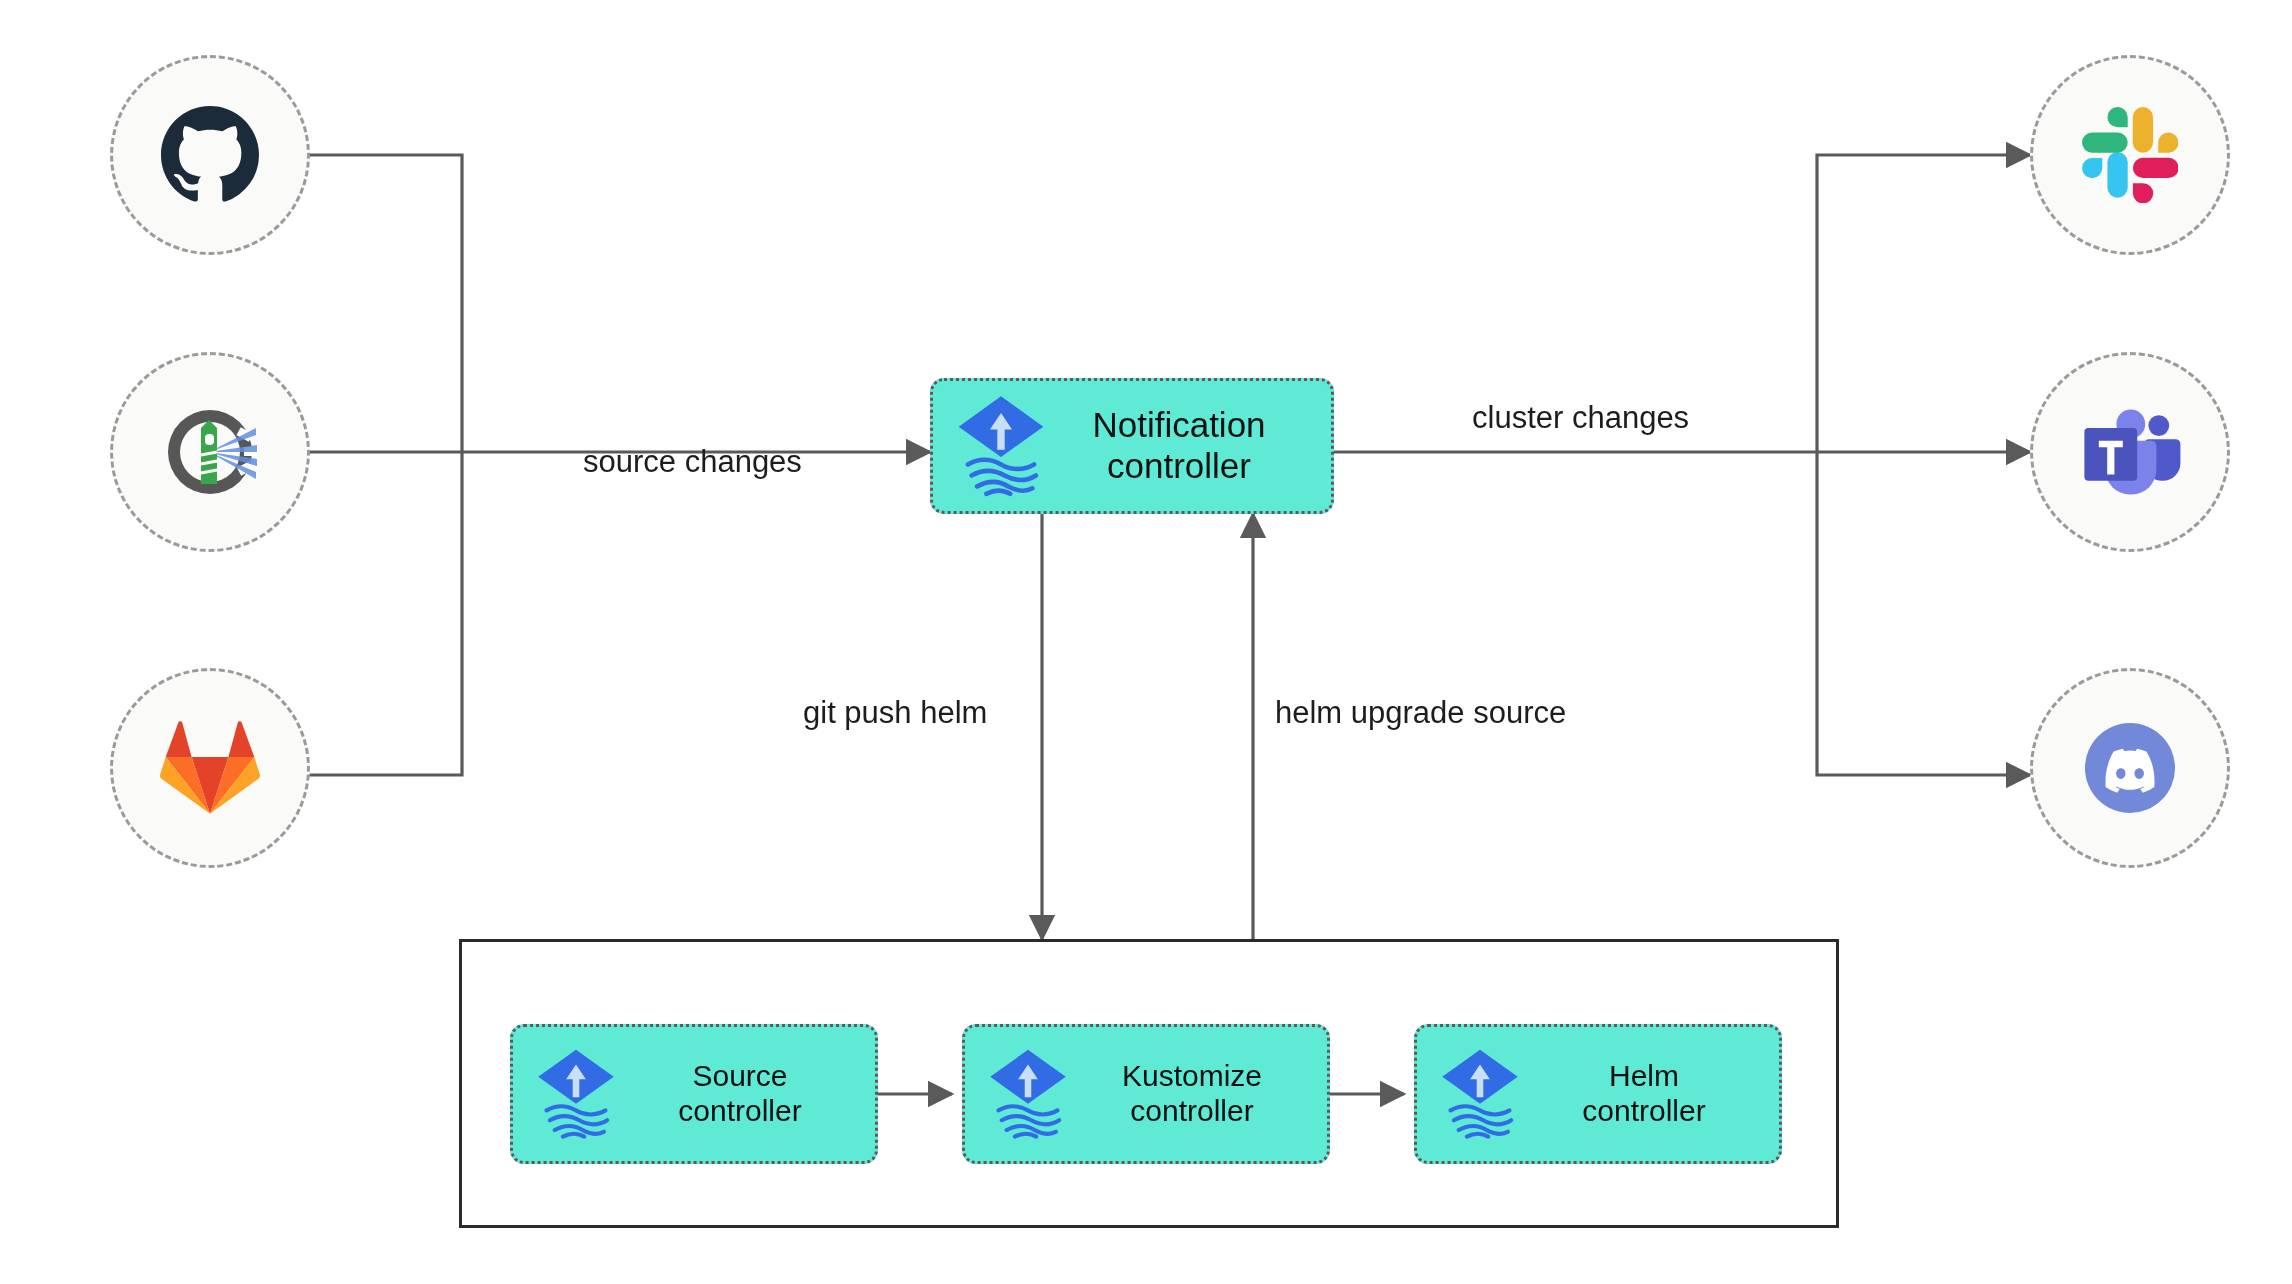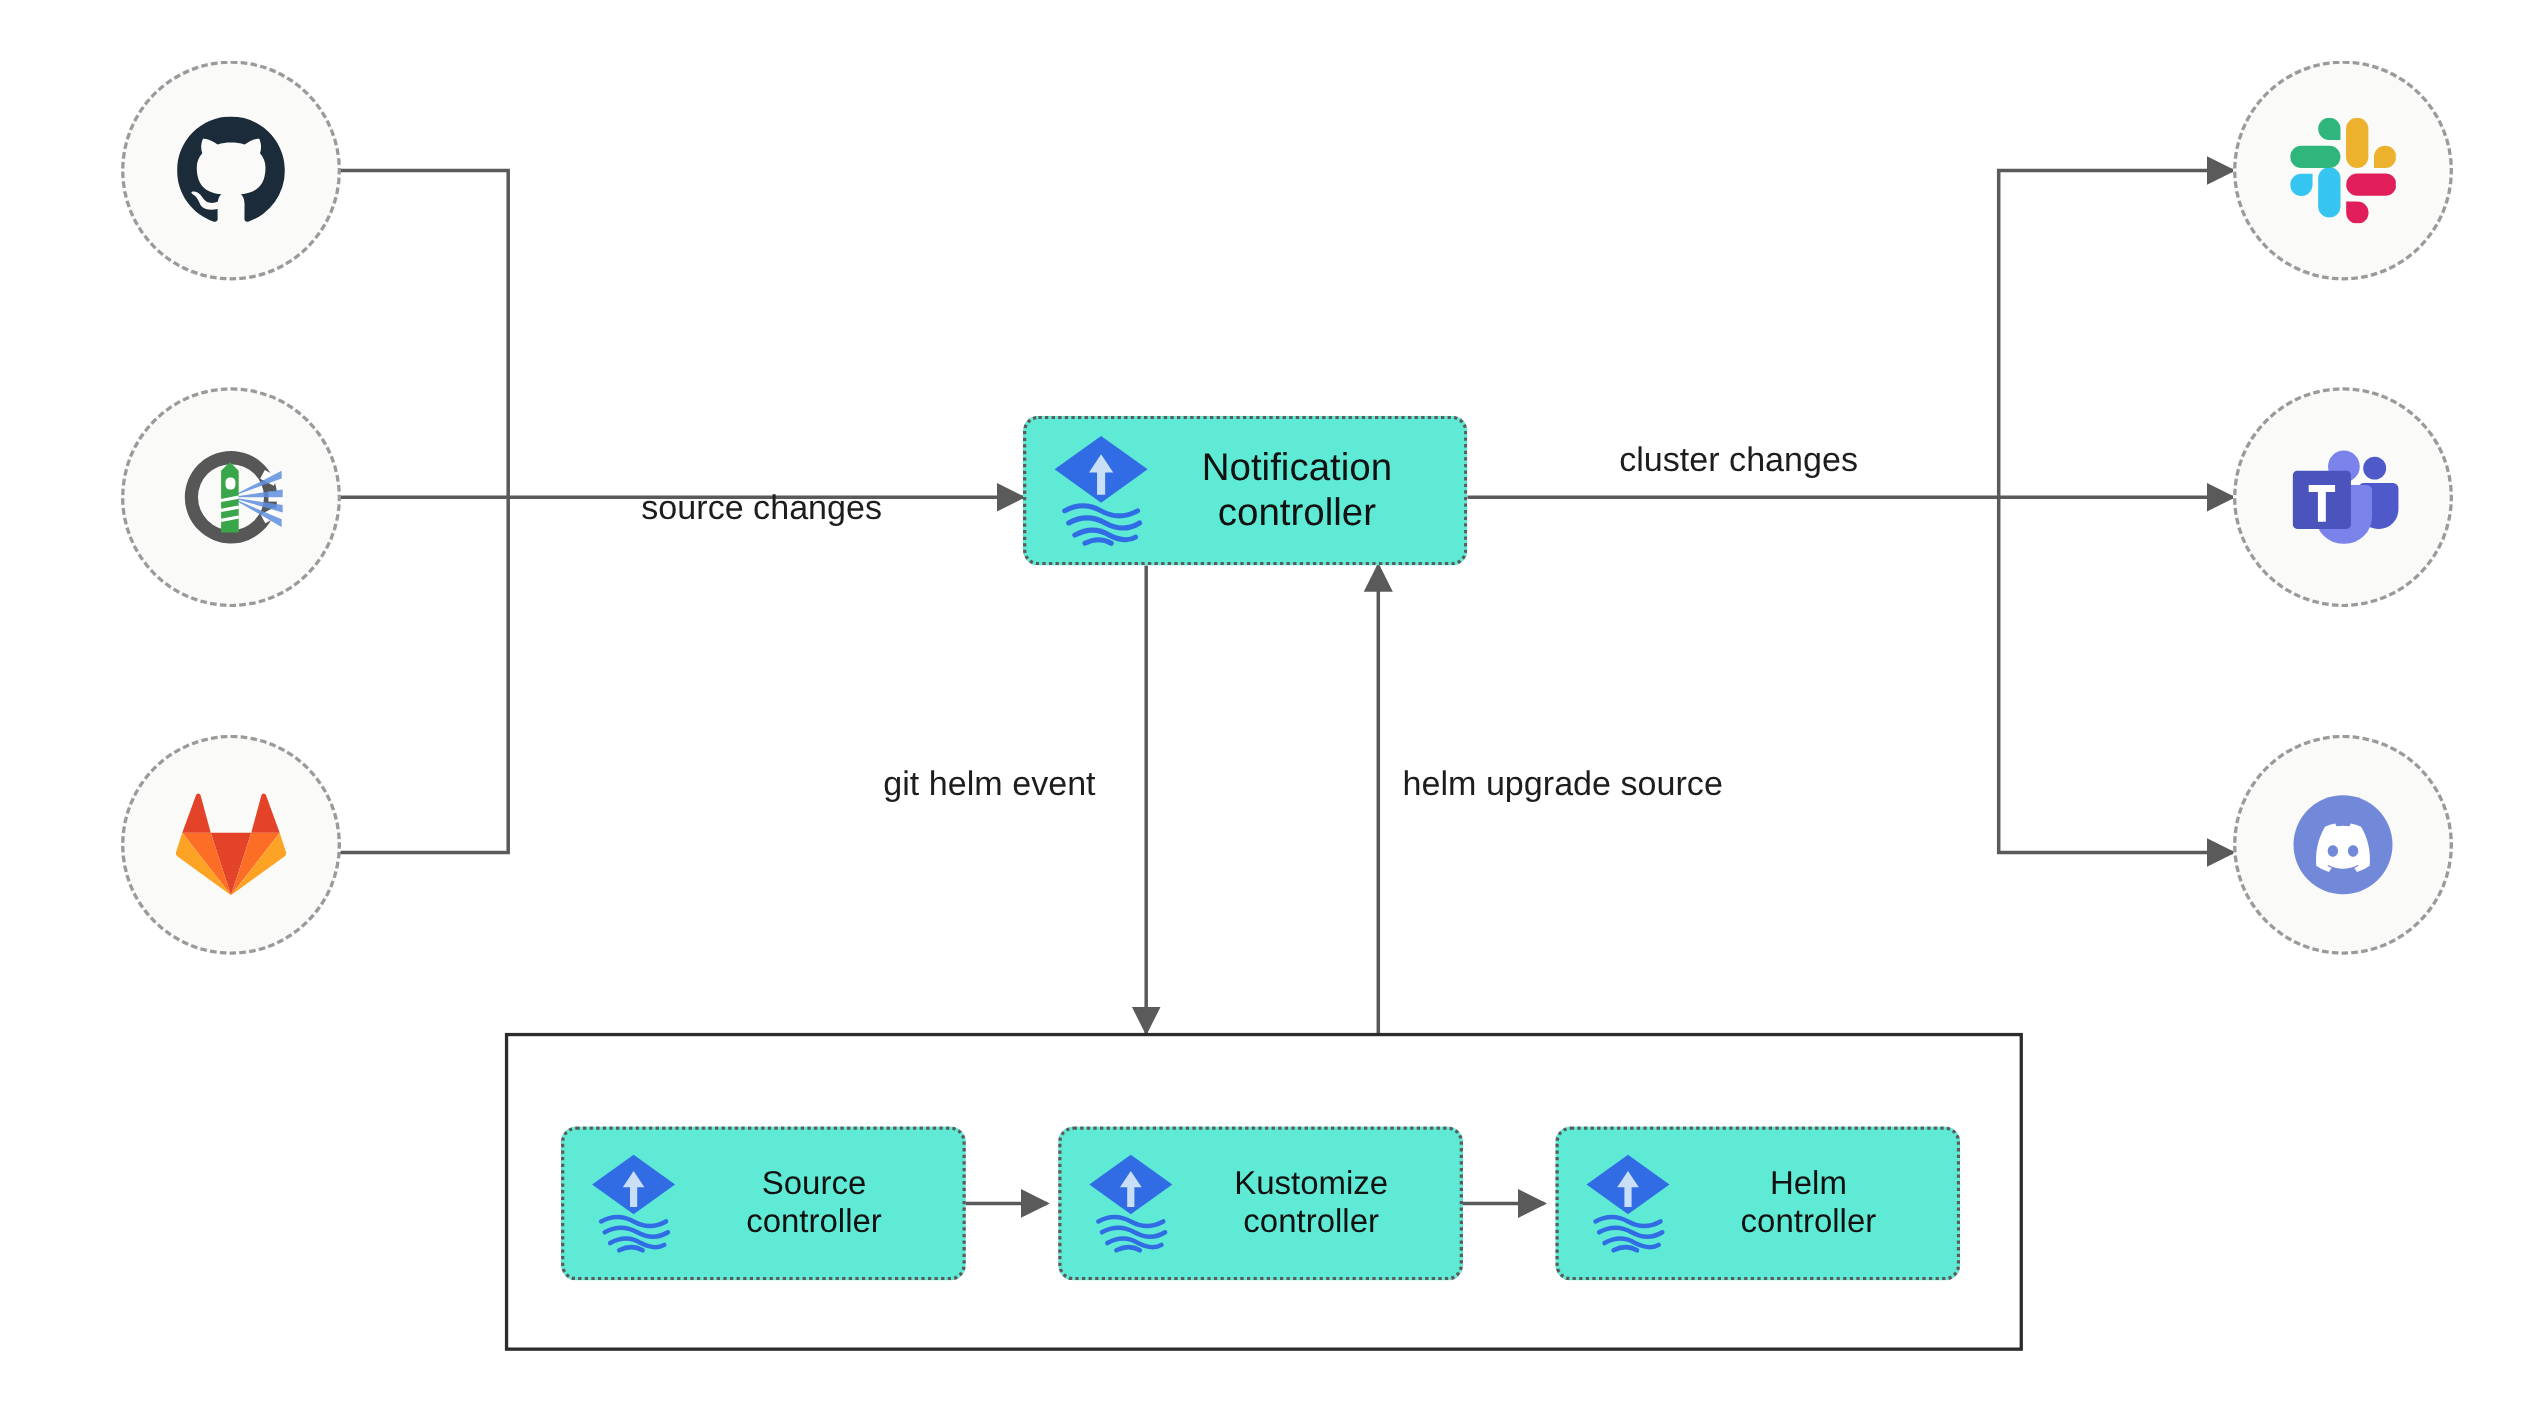--- a/index.html
+++ b/index.html
@@ -318,16 +318,16 @@
         <path d="M24 100 Q42 90 58 100 Q74 108 84 102"></path>
         <path d="M34 108 Q48 101 60 108"></path>
       </g>
     </svg>
     <span class="pill-label">Helm
 controller</span>
   </div>
 
   <span class="edge-label" id="label-source-changes">source changes</span>
   <span class="edge-label" id="label-cluster-changes">cluster changes</span>
-  <span class="edge-label" id="label-git-push">git helm event</span>
+  <span class="edge-label" id="label-git-push">git push helm</span>
   <span class="edge-label" id="label-helm-upgrade">helm upgrade source</span>
 
 </div>
 
 </body></html>

